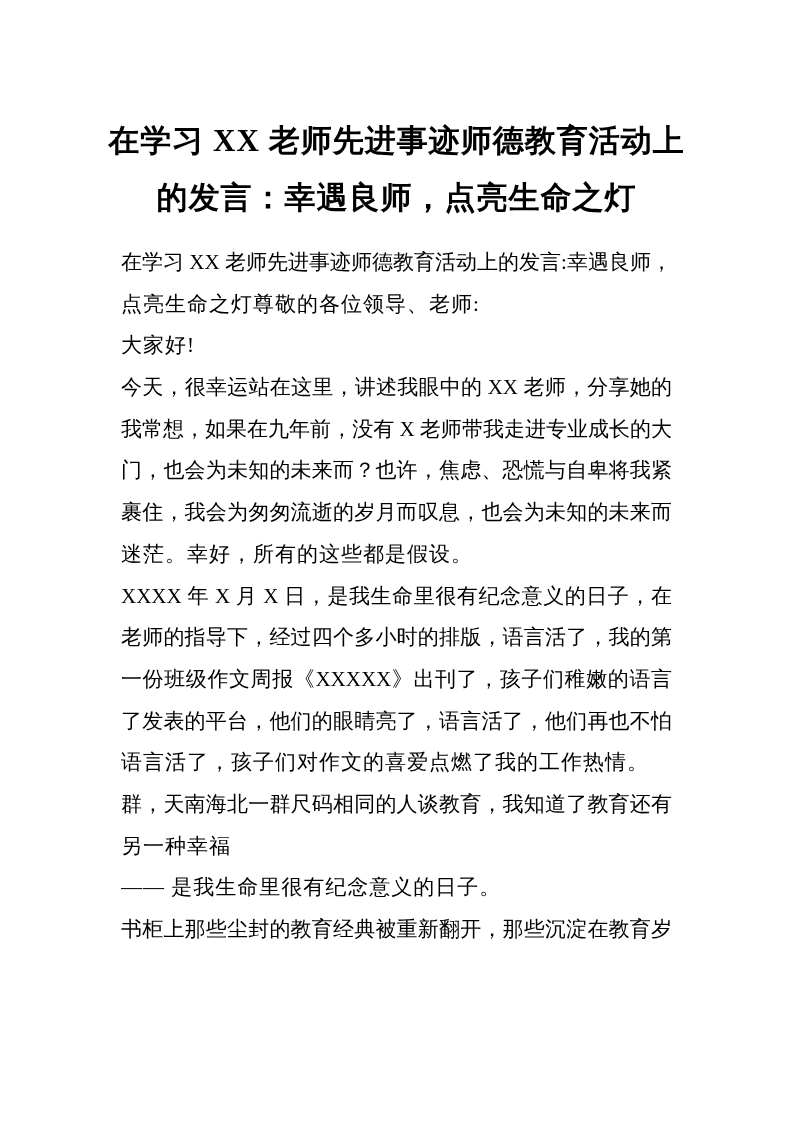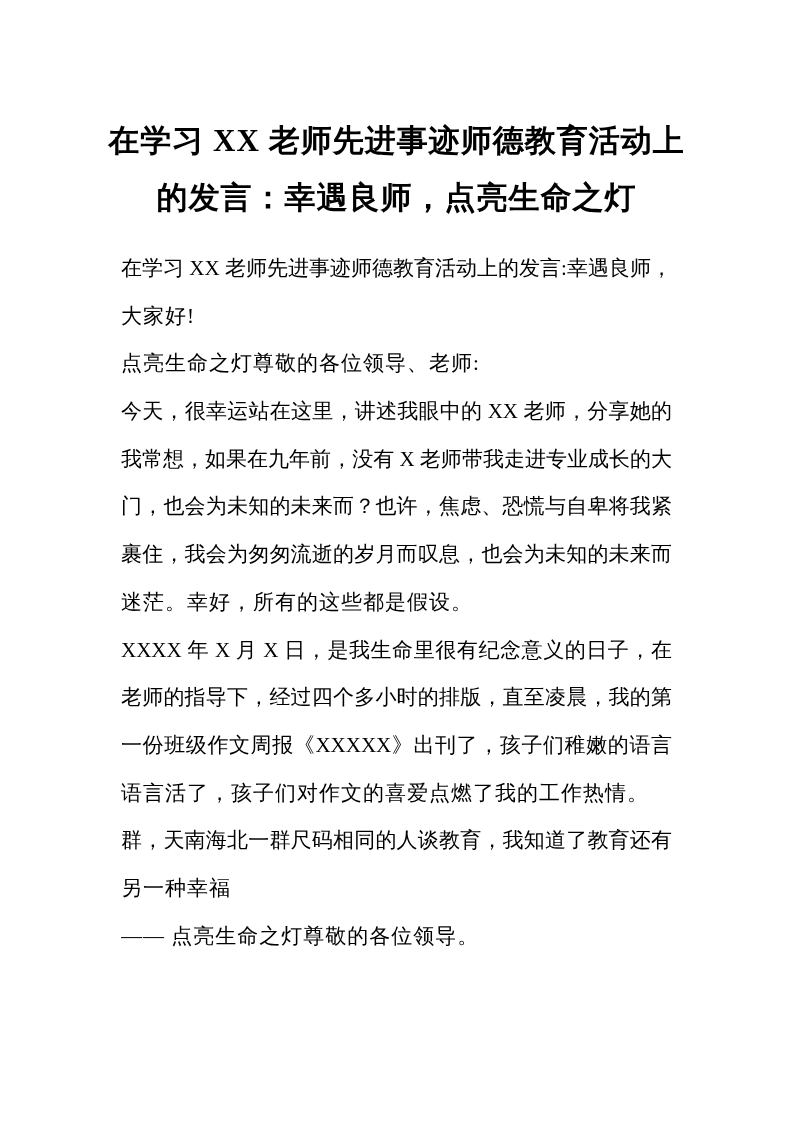--- a/index.html
+++ b/index.html
@@ -35,21 +35,20 @@
     position: absolute;
     top: 242px;
     left: 121px;
     width: 551px;
     font-size: 21px;
     line-height: 41.7px;
   }
   .line {
     height: 41.7px;
     overflow: hidden;
-    margin-top: 6px;
   }
   
   .line.j {
     text-align: justify;
     text-align-last: justify;
     text-justify: inter-character;
   }
   
   .line.l {
     text-align: left;
@@ -61,29 +60,31 @@
 
 <div class="page">
 
   <div class="doc-title">
     <div class="title-line">在学习 XX 老师先进事迹师德教育活动上</div>
     <div class="title-line">的发言：幸遇良师，点亮生命之灯</div>
   </div>
 
   <div class="doc-body">
     <div class="line j">在学习 XX 老师先进事迹师德教育活动上的发言:幸遇良师，</div>
+    <div class="line l">点亮生命之灯尊敬的各位领导、老师:</div>
     <div class="line l">大家好!</div>
-    <div class="line l">点亮生命之灯尊敬的各位领导、老师:</div>
     <div class="line j">今天，很幸运站在这里，讲述我眼中的 XX 老师，分享她的</div>
     <div class="line j">我常想，如果在九年前，没有 X 老师带我走进专业成长的大</div>
     <div class="line j">门，也会为未知的未来而？也许，焦虑、恐慌与自卑将我紧紧</div>
     <div class="line j">裹住，我会为匆匆流逝的岁月而叹息，也会为未知的未来而</div>
     <div class="line l">迷茫。幸好，所有的这些都是假设。</div>
     <div class="line j">XXXX 年 X 月 X 日，是我生命里很有纪念意义的日子，在 X</div>
-    <div class="line j">老师的指导下，经过四个多小时的排版，直至凌晨，我的第</div>
+    <div class="line j">老师的指导下，经过四个多小时的排版，语言活了，我的第</div>
     <div class="line j">一份班级作文周报《XXXXX》出刊了，孩子们稚嫩的语言有</div>
+    <div class="line j">了发表的平台，他们的眼睛亮了，语言活了，他们再也不怕</div>
     <div class="line l">语言活了，孩子们对作文的喜爱点燃了我的工作热情。</div>
     <div class="line j">群，天南海北一群尺码相同的人谈教育，我知道了教育还有</div>
     <div class="line l">另一种幸福</div>
-    <div class="line l">—— 点亮生命之灯尊敬的各位领导。</div>
+    <div class="line l">—— 是我生命里很有纪念意义的日子。</div>
+    <div class="line j">书柜上那些尘封的教育经典被重新翻开，那些沉淀在教育岁</div>
   </div>
 
 </div>
 
 </body></html>

